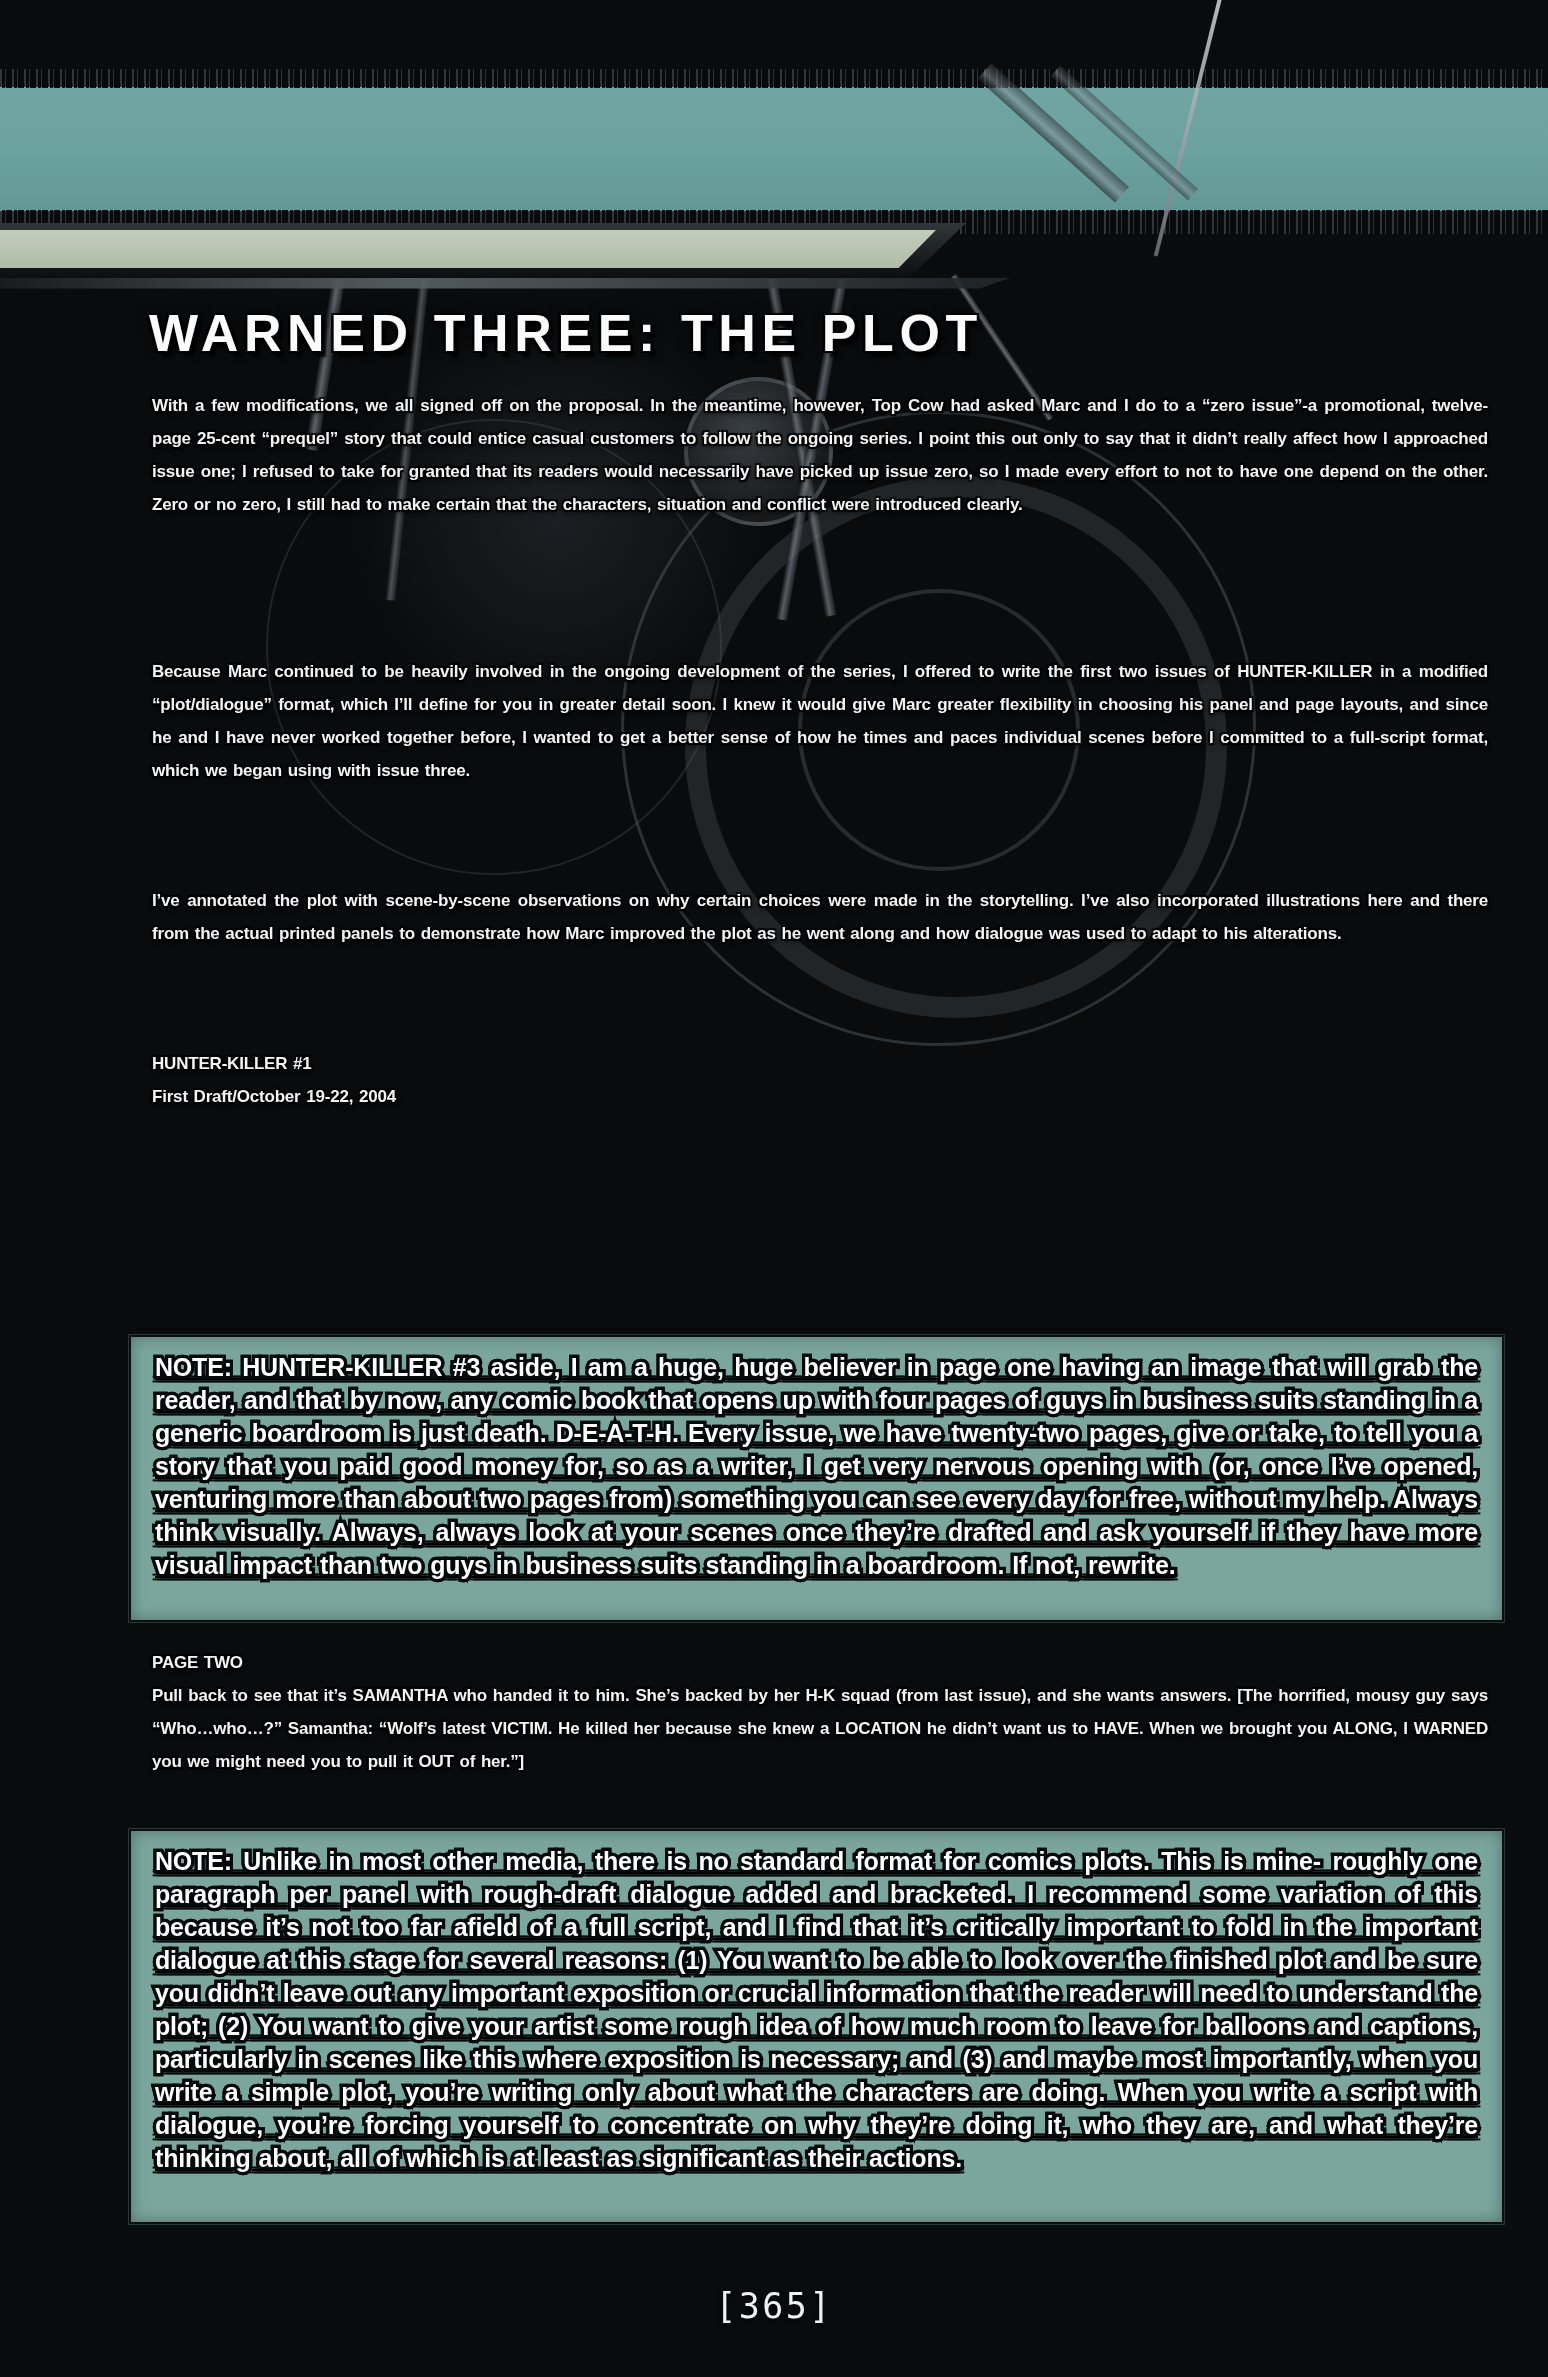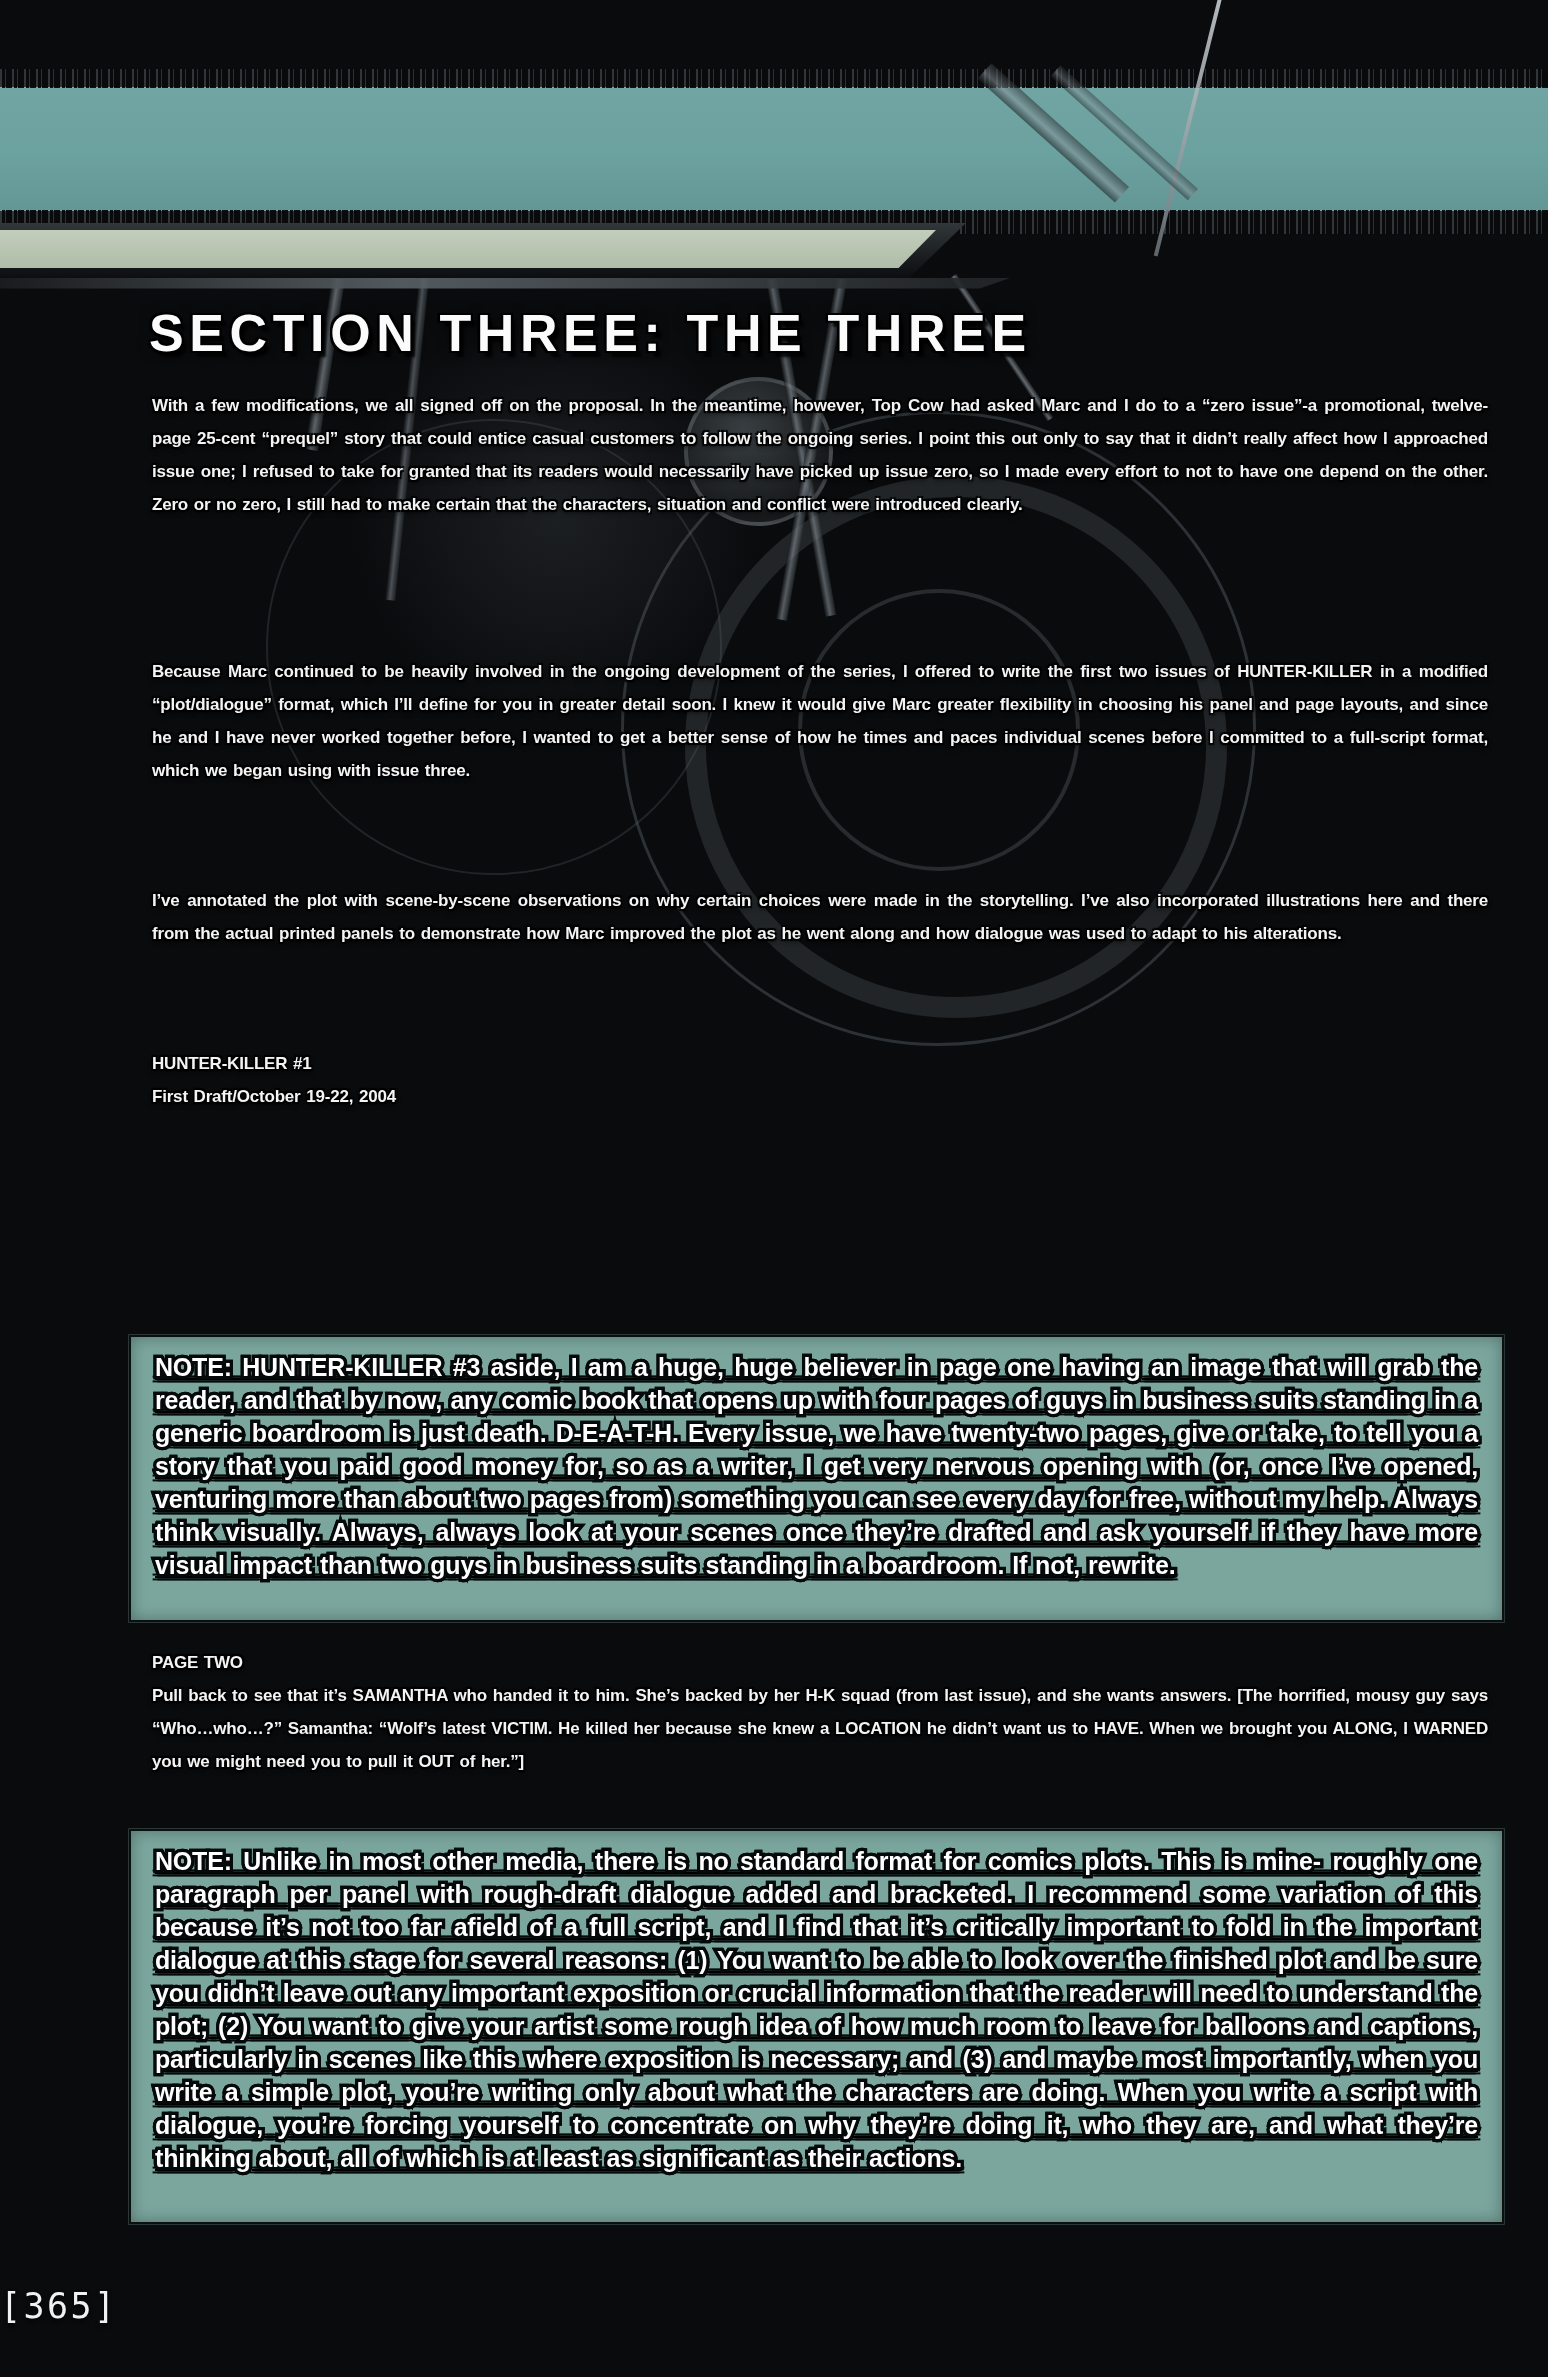--- a/index.html
+++ b/index.html
@@ -122,21 +122,21 @@
     -webkit-text-stroke: 6.5px #05090a;
     text-shadow: -2.4px -2.4px 0 #05090a, 2.4px -2.4px 0 #05090a,
                  -2.4px 2.4px 0 #05090a, 2.4px 2.4px 0 #05090a;
   }
   .note-text.fill {
     position: absolute; top: 13.7px; left: 24px; right: 24px;
   }
 
   .page-number {
     position: absolute; left: 0; top: 2286px; width: 1548px; z-index: 5;
-    text-align: left;
+    text-align: center;
     font-family: "DejaVu Sans Mono", monospace;
     font-size: 35px; font-weight: 400; letter-spacing: 2.4px; color: #f0f2f2;
     text-shadow: 0 2.4px 4px rgba(0,0,0,0.9);
   }
 </style>
 </head>
 <body>
 
 <div class="page">
 
@@ -156,21 +156,21 @@
 
   <div class="diag diag-tr"></div>
   <div class="diag diag-a"></div>
   <div class="diag diag-b"></div>
   <div class="diag diag-v1"></div>
   <div class="diag diag-v2"></div>
   <div class="diag diag-c"></div>
   <div class="diag chev-1"></div>
   <div class="diag chev-2"></div>
 
-  <h1 class="section-title">SECTION THREE: THE THREE</h1>
+  <h1 class="section-title">WARNED THREE: THE PLOT</h1>
 
   <p class="body-text p1">With a few modifications, we all signed off on the proposal. In the meantime, however, Top Cow had asked Marc and I do to a “zero issue”-a promotional, twelve-page 25-cent “prequel” story that could entice casual customers to follow the ongoing series. I point this out only to say that it didn’t really affect how I approached issue one; I refused to take for granted that its readers would necessarily have picked up issue zero, so I made every effort to not to have one depend on the other. Zero or no zero, I still had to make certain that the characters, situation and conflict were introduced clearly.</p>
   <p class="body-text p2">Because Marc continued to be heavily involved in the ongoing development of the series, I offered to write the first two issues of HUNTER-KILLER in a modified “plot/dialogue” format, which I’ll define for you in greater detail soon. I knew it would give Marc greater flexibility in choosing his panel and page layouts, and since he and I have never worked together before, I wanted to get a better sense of how he times and paces individual scenes before I committed to a full-script format, which we began using with issue three.</p>
   <p class="body-text p3">I’ve annotated the plot with scene-by-scene observations on why certain choices were made in the storytelling. I’ve also incorporated illustrations here and there from the actual printed panels to demonstrate how Marc improved the plot as he went along and how dialogue was used to adapt to his alterations.</p>
 
   <div class="body-text credit">
     <div class="credit-line">HUNTER-KILLER #1</div>
     <div class="credit-line">First Draft/October 19-22, 2004</div>
   </div>
 

